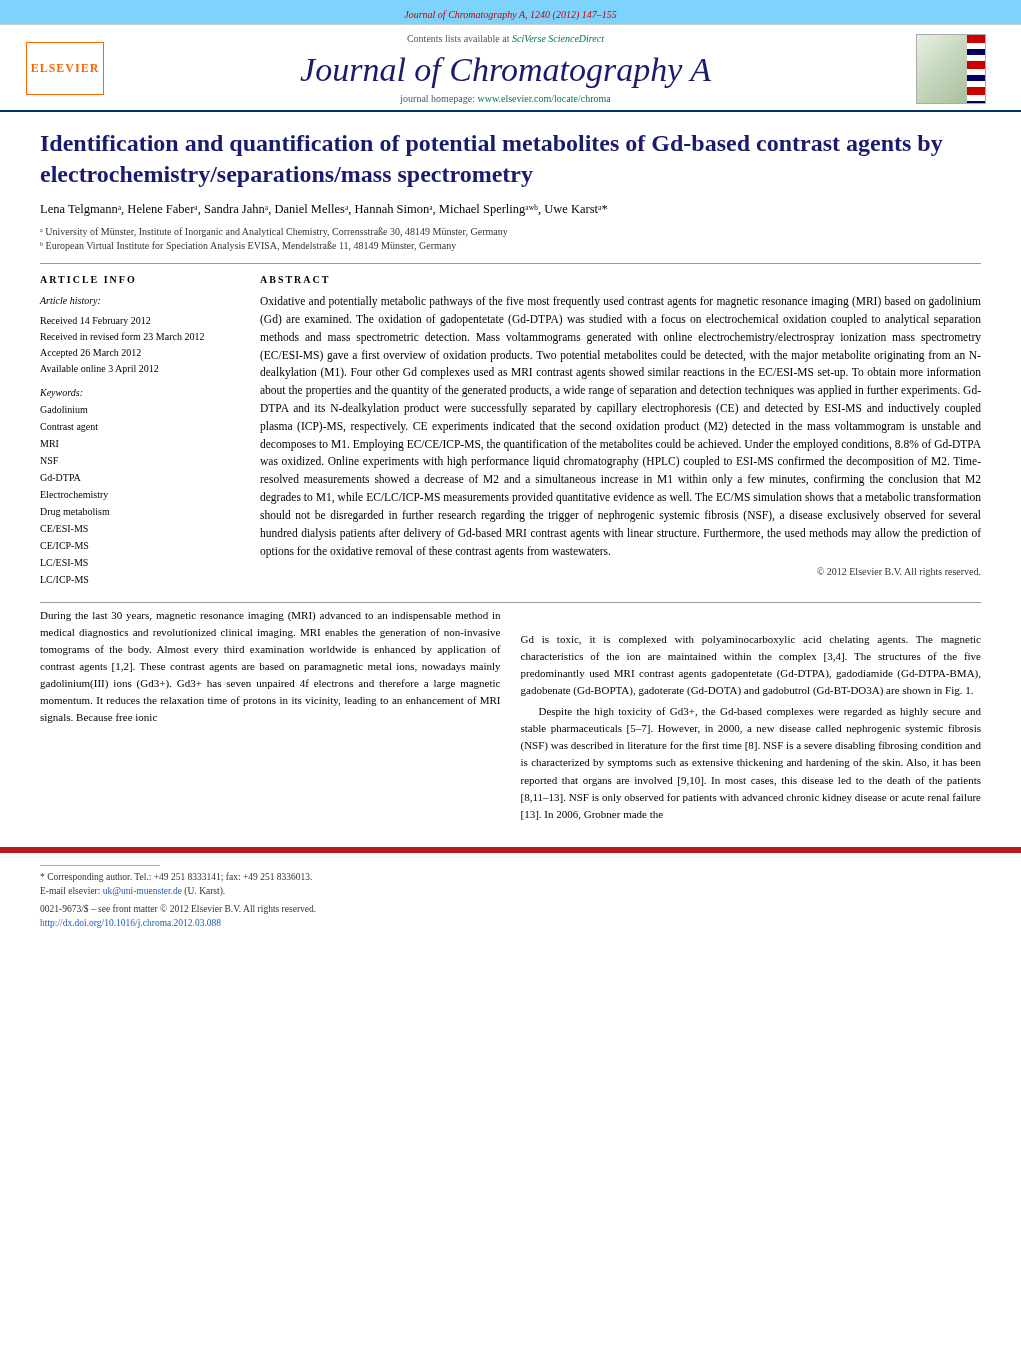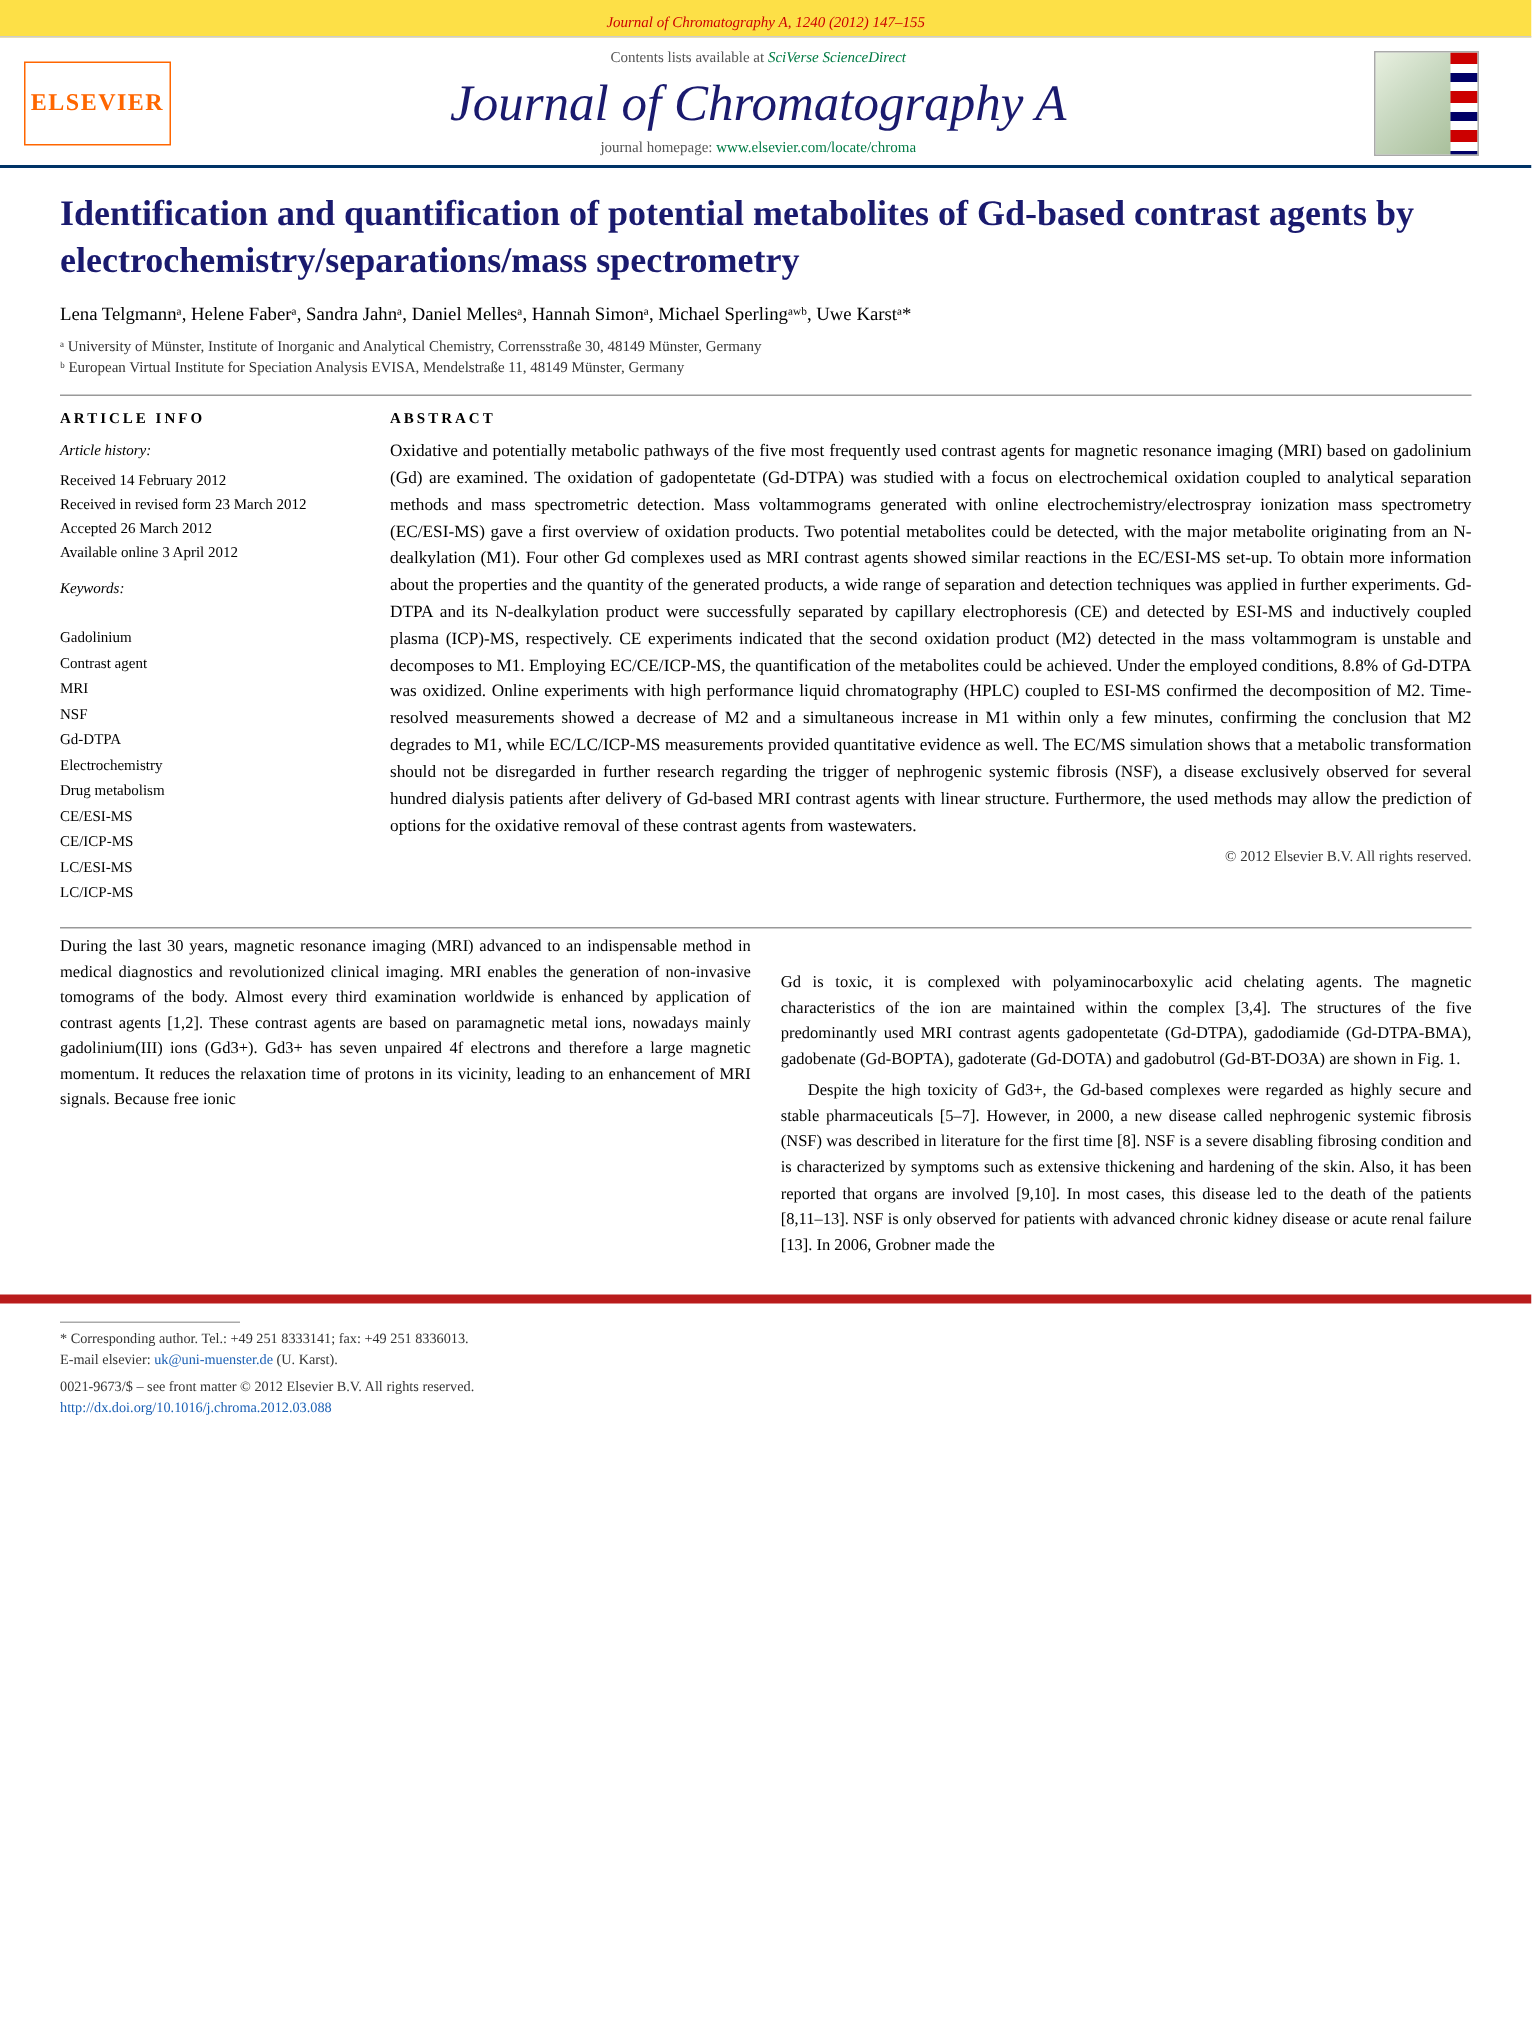--- a/index.html
+++ b/index.html
@@ -15,21 +15,21 @@
     .page-wrapper {
       width: 1021px;
       min-height: 1351px;
       background: #fff;
       display: flex;
       flex-direction: column;
     }
 
     
     .top-bar {
-      background: #fde047;
+      background: #7dd3fc;
       text-align: center;
       padding: 6px 0 2px 0;
       border-bottom: 1px solid #ccc;
     }
     .top-bar .journal-ref {
       font-size: 10px;
       color: #c00;
       font-style: italic;
     }
 
@@ -41,21 +41,21 @@
       border-bottom: 2px solid #003366;
     }
     .header-left {
       width: 90px;
       display: flex;
       flex-direction: column;
       align-items: center;
       justify-content: center;
     }
     .elsevier-logo {
-      font-size: 16px;
+      font-size: 12px;
       color: #f60;
       font-weight: bold;
       border: 1px solid #f60;
       padding: 18px 4px;
       letter-spacing: 1px;
     }
     .header-center {
       flex: 1;
       display: flex;
       flex-direction: column;
@@ -179,21 +179,21 @@
       margin-bottom: 4px;
       display: block;
     }
 
     .keywords-section {
       margin-top: 10px;
     }
     .keywords-title {
       font-style: italic;
       font-size: 10px;
-      margin-bottom: 19px;
+      margin-bottom: 3px;
     }
     .keywords-list {
       font-size: 10px;
       line-height: 1.7;
       list-style: none;
     }
 
     
     .abstract-text {
       font-size: 11.5px;

